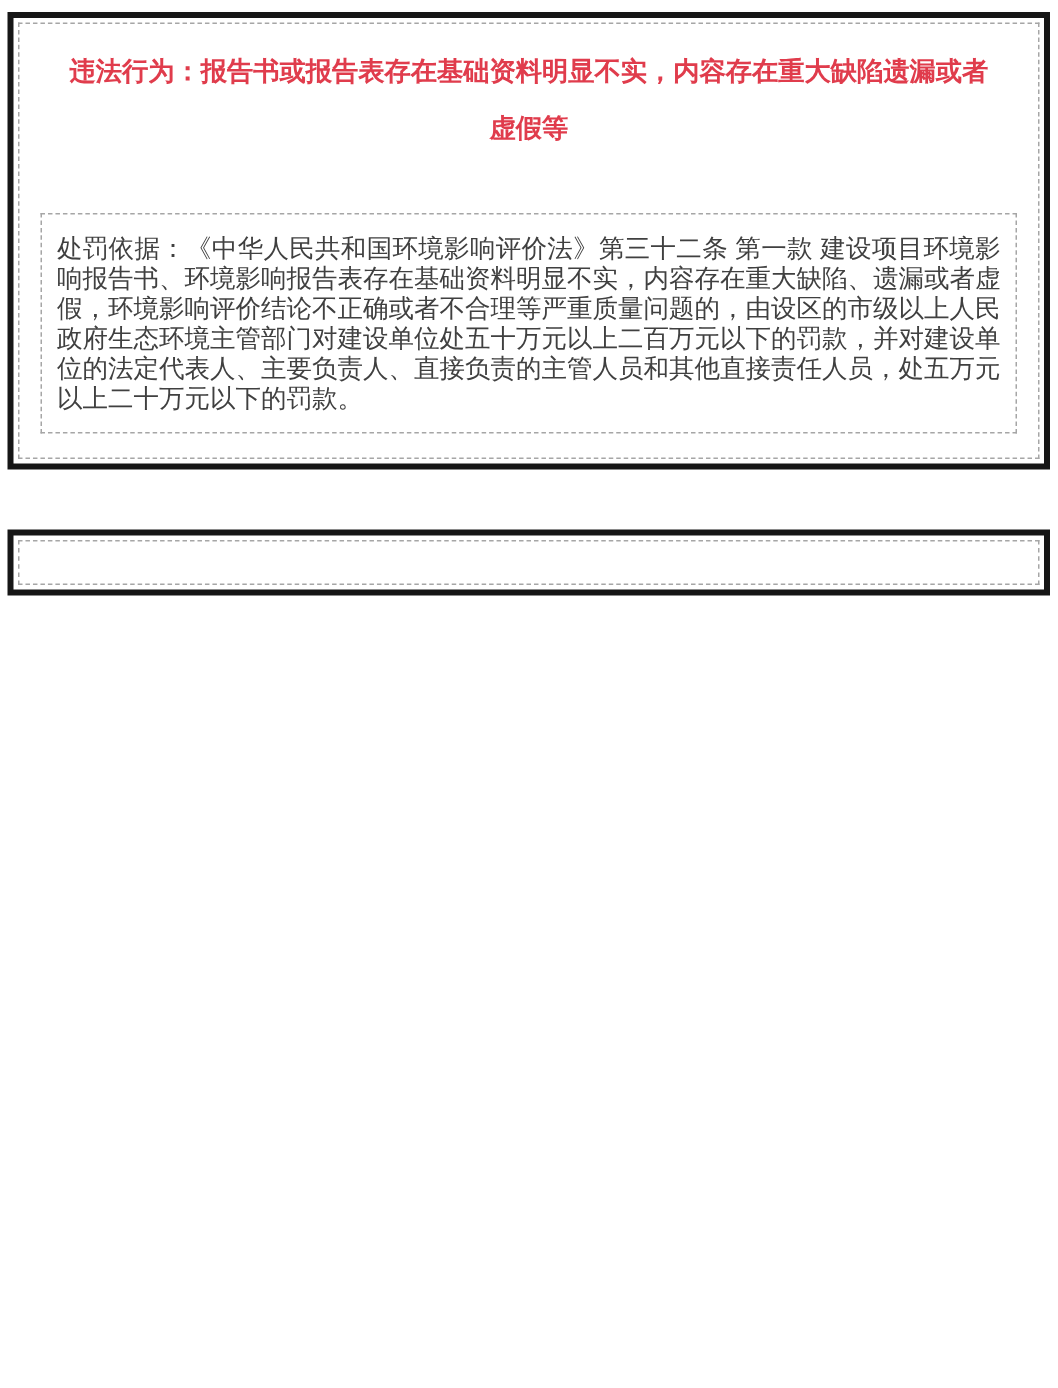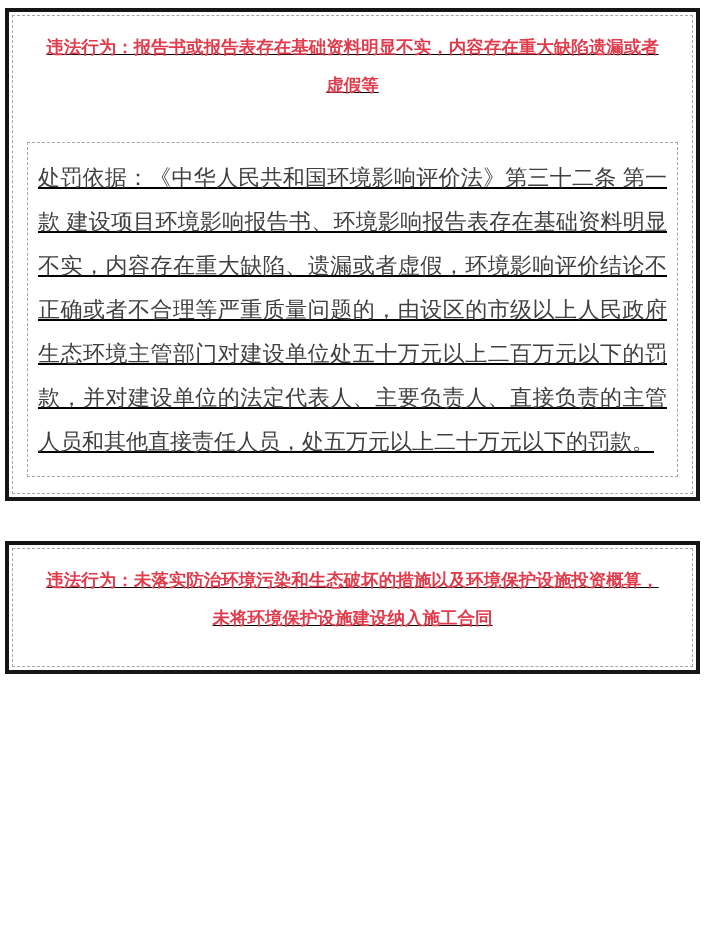--- a/index.html
+++ b/index.html
@@ -8,21 +8,20 @@
     background: #ffffff;
     font-family: "Liberation Sans", "DejaVu Sans", sans-serif;
   }
   .page {
     width: 705px;
     height: 925px;
     overflow: hidden;
     background: #ffffff;
     box-sizing: border-box;
     padding: 8px 5px 0 5px;
-    text-decoration: underline;
   }
   .card {
     border: 4px solid var(--card-border, #161616);
     padding: 3px;
     background: #ffffff;
   }
   .card + .card {
     margin-top: 40px;
   }
   .card-wrapper {
@@ -38,22 +37,22 @@
     text-align: center;
   }
   .card--2 .card-title {
     margin-bottom: 13px;
   }
   .penalty-box {
     margin: 0;
     border: 1px dashed var(--dash-border, #a6a6a6);
     padding: 13px 10px 12px 10px;
     color: var(--body-text, #404040);
-    font-size: 22px;
-    line-height: 44px;
+    font-size: 17px;
+    line-height: 20px;
     text-align: justify;
   }
   .penalty-box + .penalty-box {
     margin-top: 8px;
   }
 </style>
 </head>
 <body>
 
 <main class="page">
@@ -62,19 +61,18 @@
     <div class="card-wrapper">
       <h2 class="card-title">违法行为：报告书或报告表存在基础资料明显不实，内容存在重大缺陷遗漏或者虚假等</h2>
       <div class="penalty-paragraphs">
           <p class="penalty-box">处罚依据：《中华人民共和国环境影响评价法》第三十二条 第一款 建设项目环境影响报告书、环境影响报告表存在基础资料明显不实，内容存在重大缺陷、遗漏或者虚假，环境影响评价结论不正确或者不合理等严重质量问题的，由设区的市级以上人民政府生态环境主管部门对建设单位处五十万元以上二百万元以下的罚款，并对建设单位的法定代表人、主要负责人、直接负责的主管人员和其他直接责任人员，处五万元以上二十万元以下的罚款。</p>
         </div>
     </div>
   </section>
 
   <section class="card card--2">
     <div class="card-wrapper">
-      <h2 class="card-title">违法行为：未落实防治环境污染和生态破坏的措施以及环境保护设施投资概算，未将环境保护设施建设纳入施工合同</h2>
       <div class="penalty-paragraphs">
         </div>
     </div>
   </section>
 
 </main>
 
 </body></html>

